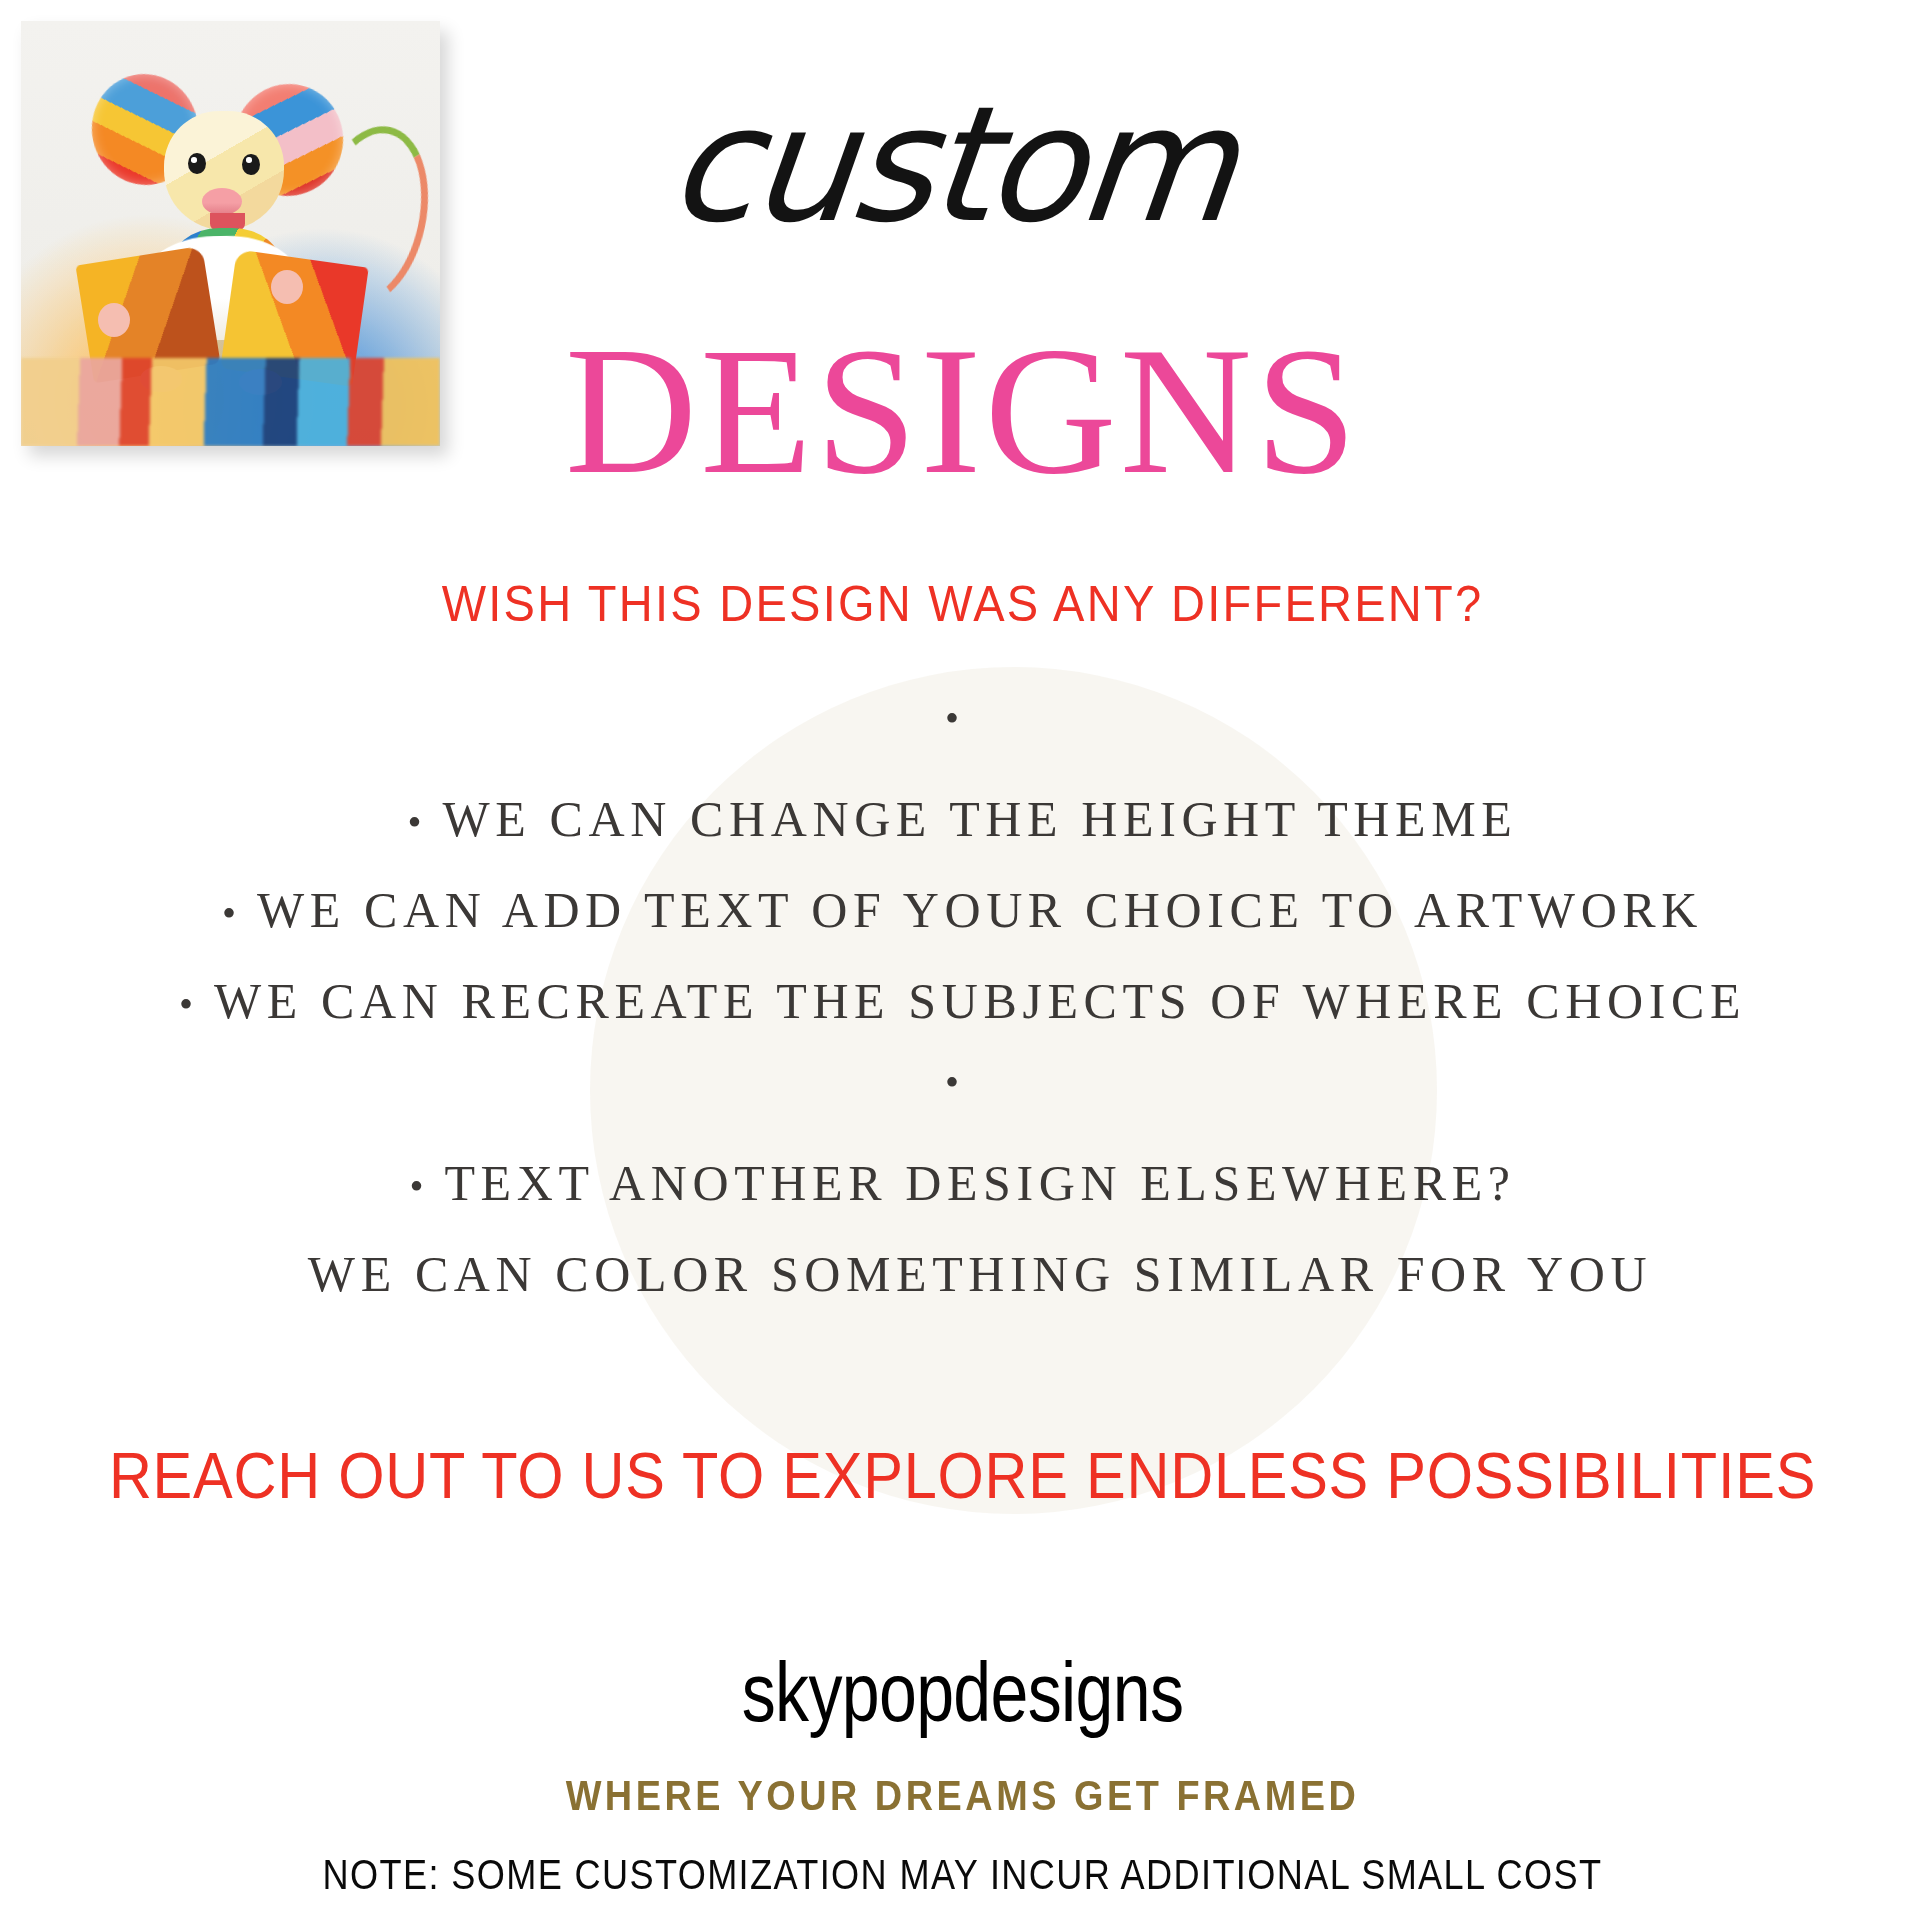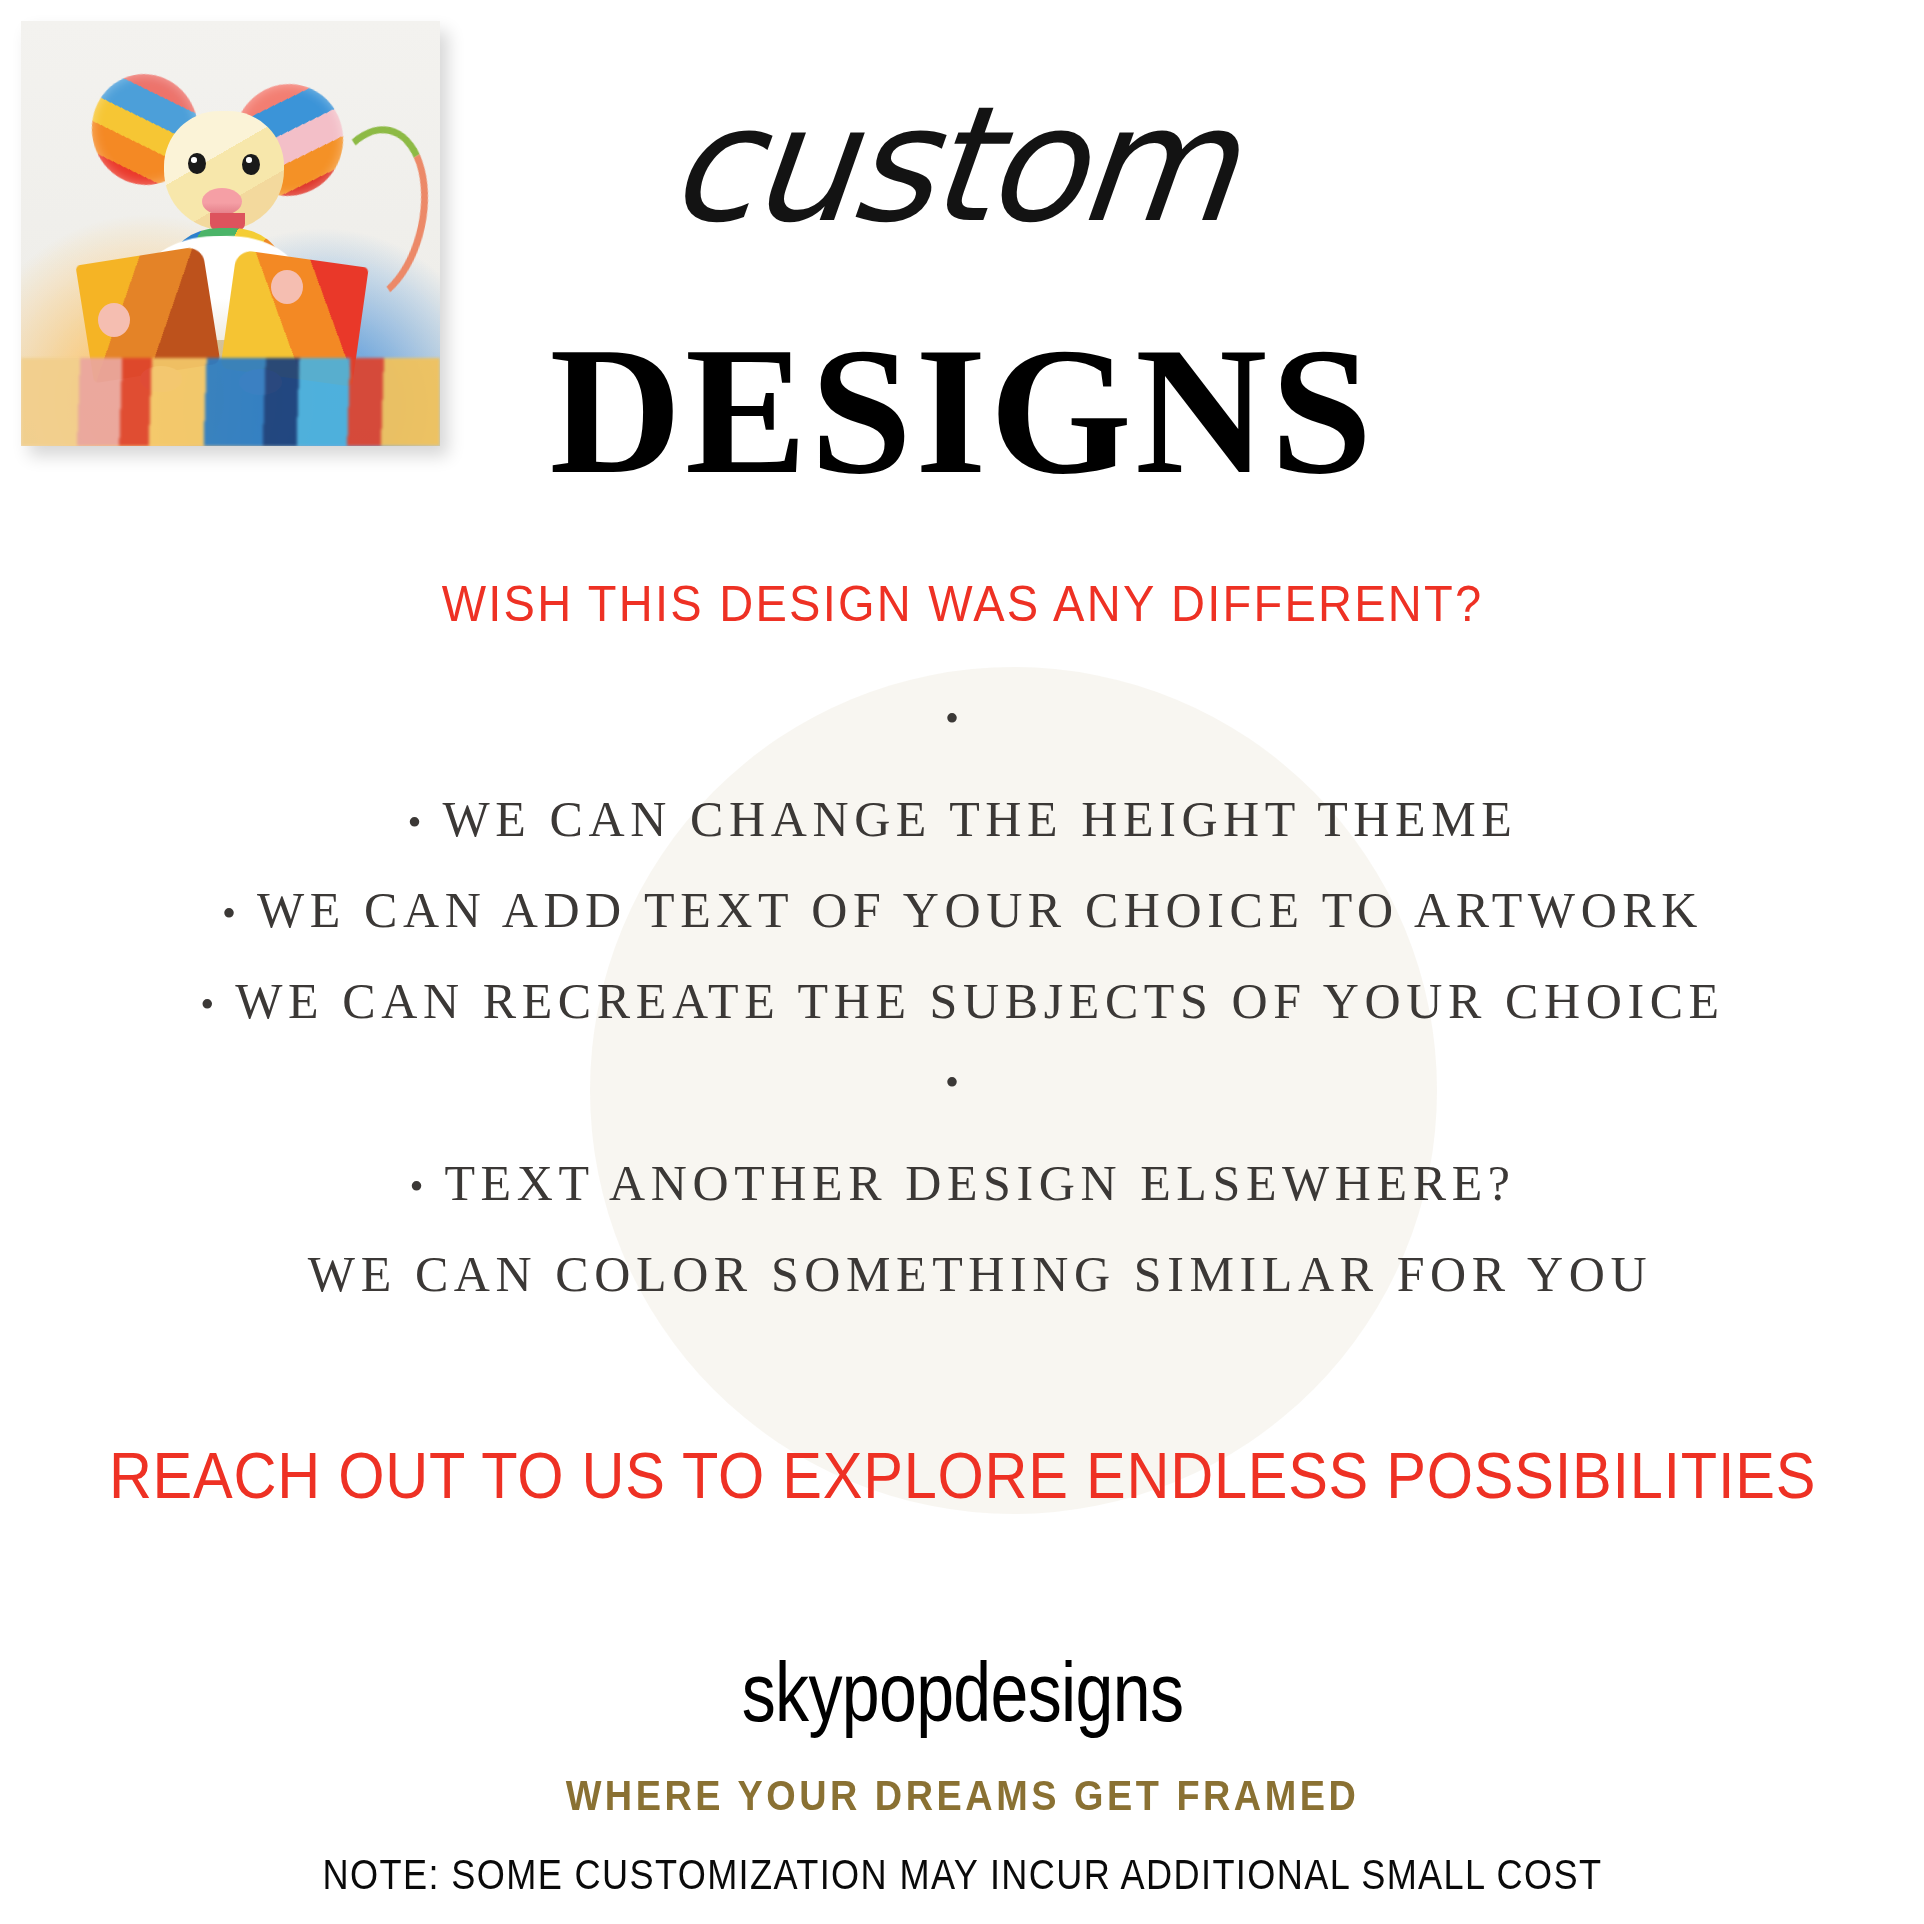--- a/index.html
+++ b/index.html
@@ -157,24 +157,24 @@
     letter-spacing: -4.8px;
     transform: skewX(-9deg);
     z-index: 2;
   }
   .serif-title {
     position: absolute;
     left: 0; right: 0;
     top: 319px;
     text-align: center;
     font-family: "Liberation Serif", "DejaVu Serif", serif;
-    font-weight: 700;
+    font-weight: 400;
     font-size: 183px;
     line-height: 1;
-    color: #000000;
+    color: #ec4899;
     letter-spacing: 3.2px;
     z-index: 2;
   }
   .tagline-red {
     position: absolute;
     left: 0; right: 0;
     top: 579px;
     text-align: center;
     font-family: "Liberation Sans Narrow", "Liberation Sans", sans-serif;
     font-weight: 400;
@@ -322,21 +322,21 @@
     <li class="bullet-row">
       <span class="dot">•</span>
       <span class="txt">WE CAN CHANGE THE HEIGHT THEME</span>
     </li>
     <li class="bullet-row">
       <span class="dot">•</span>
       <span class="txt">WE CAN ADD TEXT OF YOUR CHOICE TO ARTWORK</span>
     </li>
     <li class="bullet-row">
       <span class="dot">•</span>
-      <span class="txt">WE CAN RECREATE THE SUBJECTS OF YOUR CHOICE</span>
+      <span class="txt">WE CAN RECREATE THE SUBJECTS OF WHERE CHOICE</span>
     </li>
     <li class="bullet-row">
       <span class="dot">•</span>
     </li>
     <li class="bullet-row">
       <span class="dot">•</span>
       <span class="txt">TEXT ANOTHER DESIGN ELSEWHERE?</span>
     </li>
     <li class="bullet-row">
       <span class="dot hidden">•</span>

